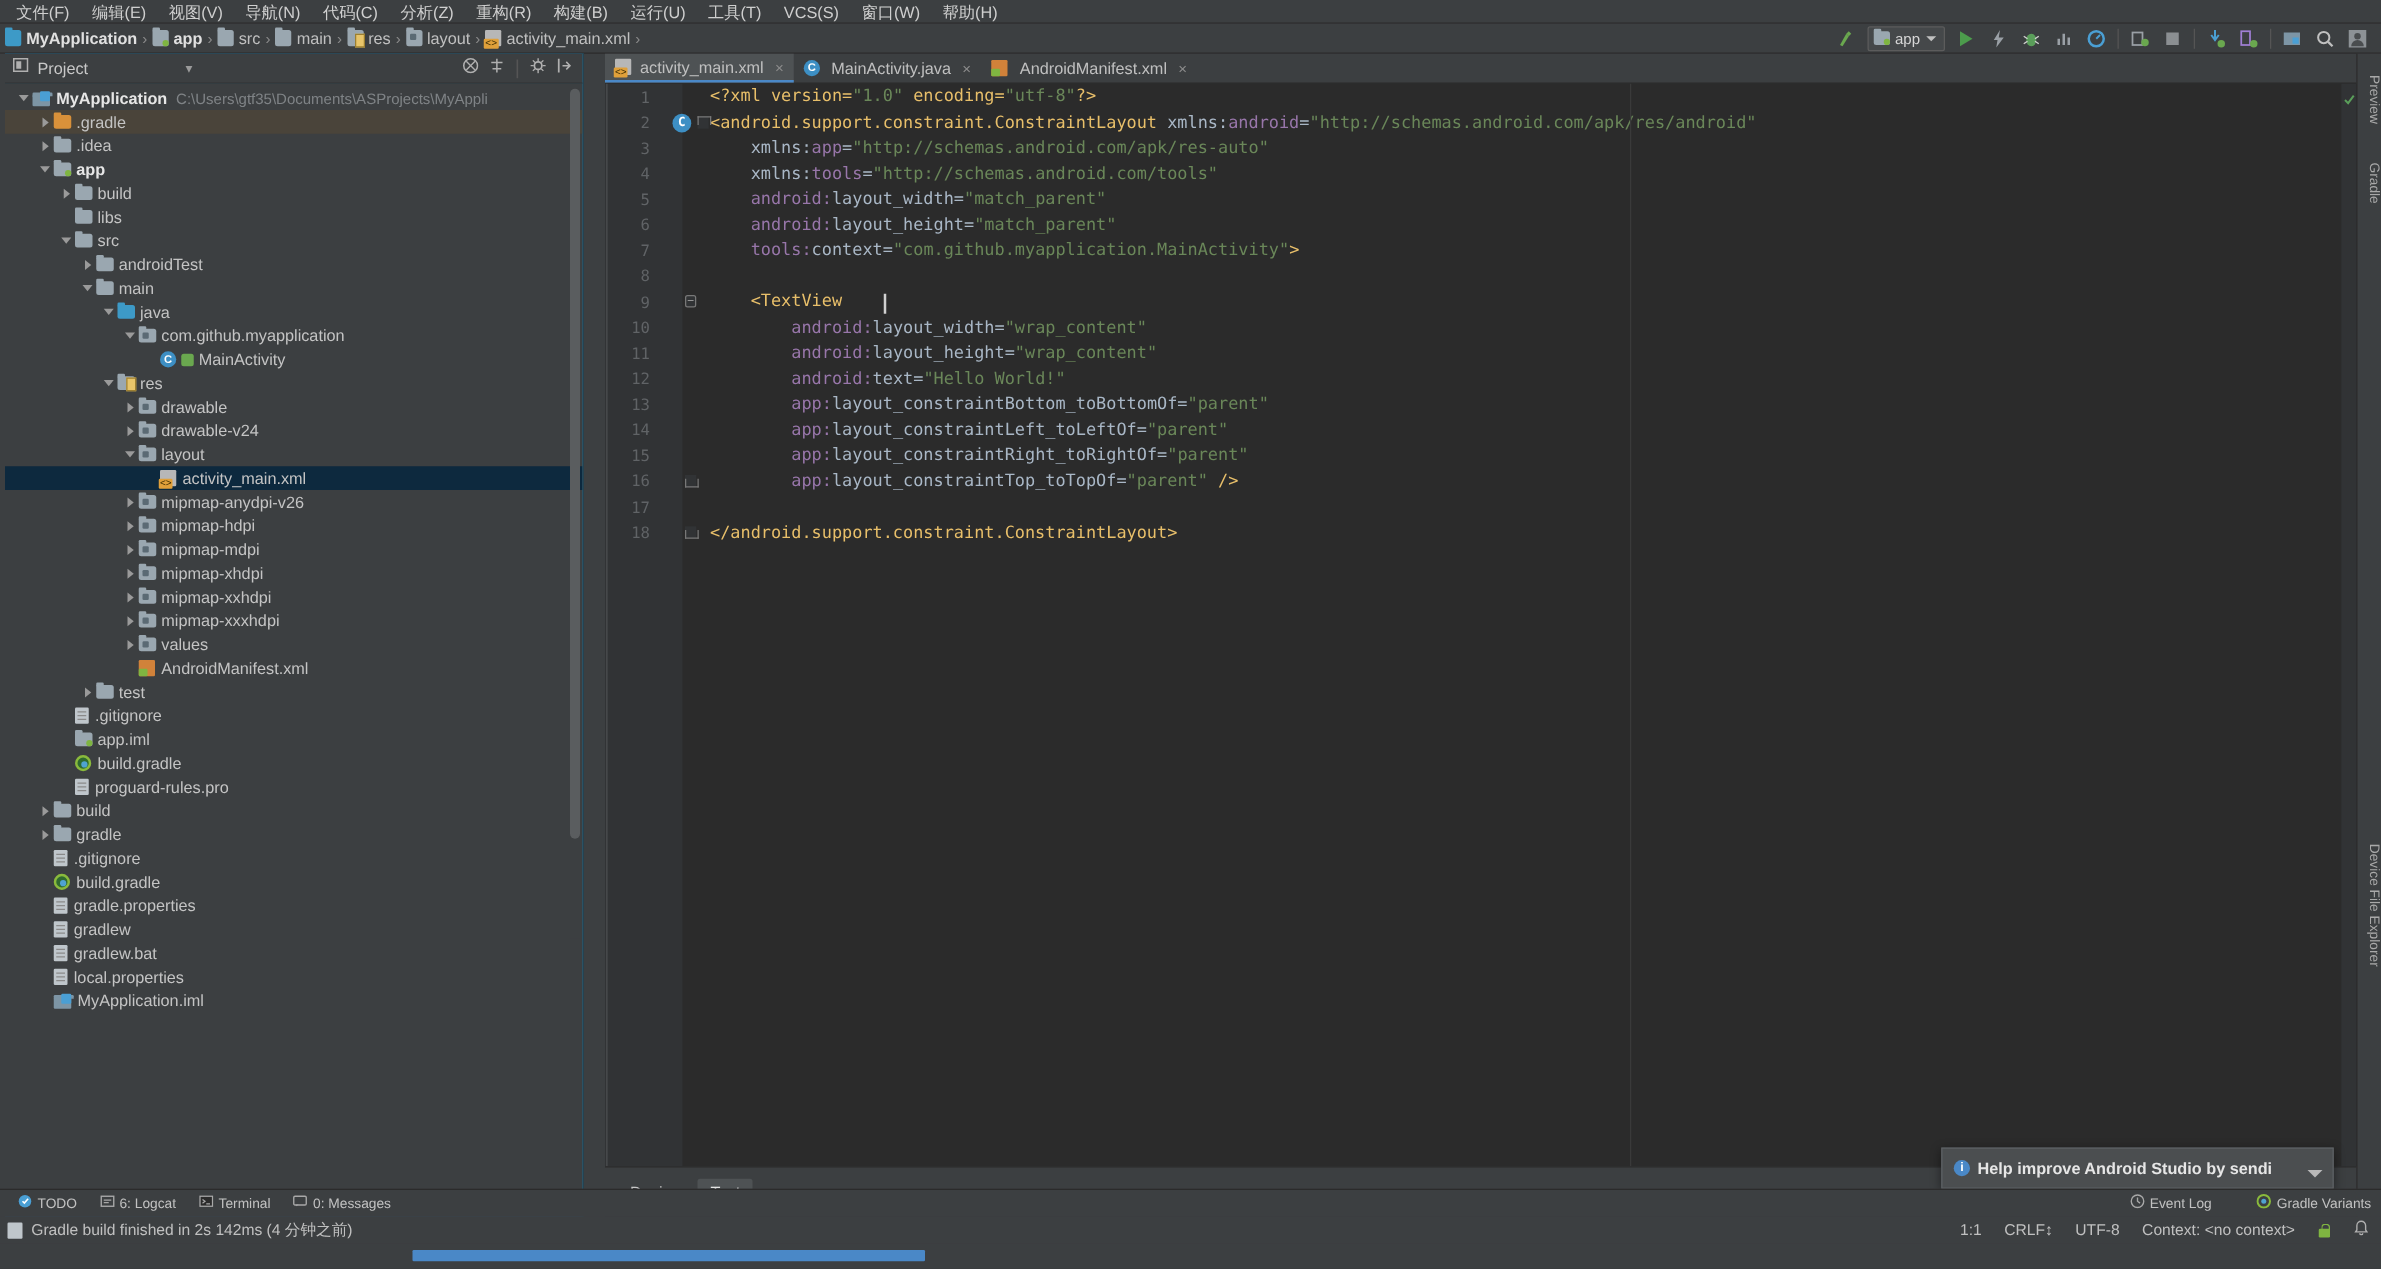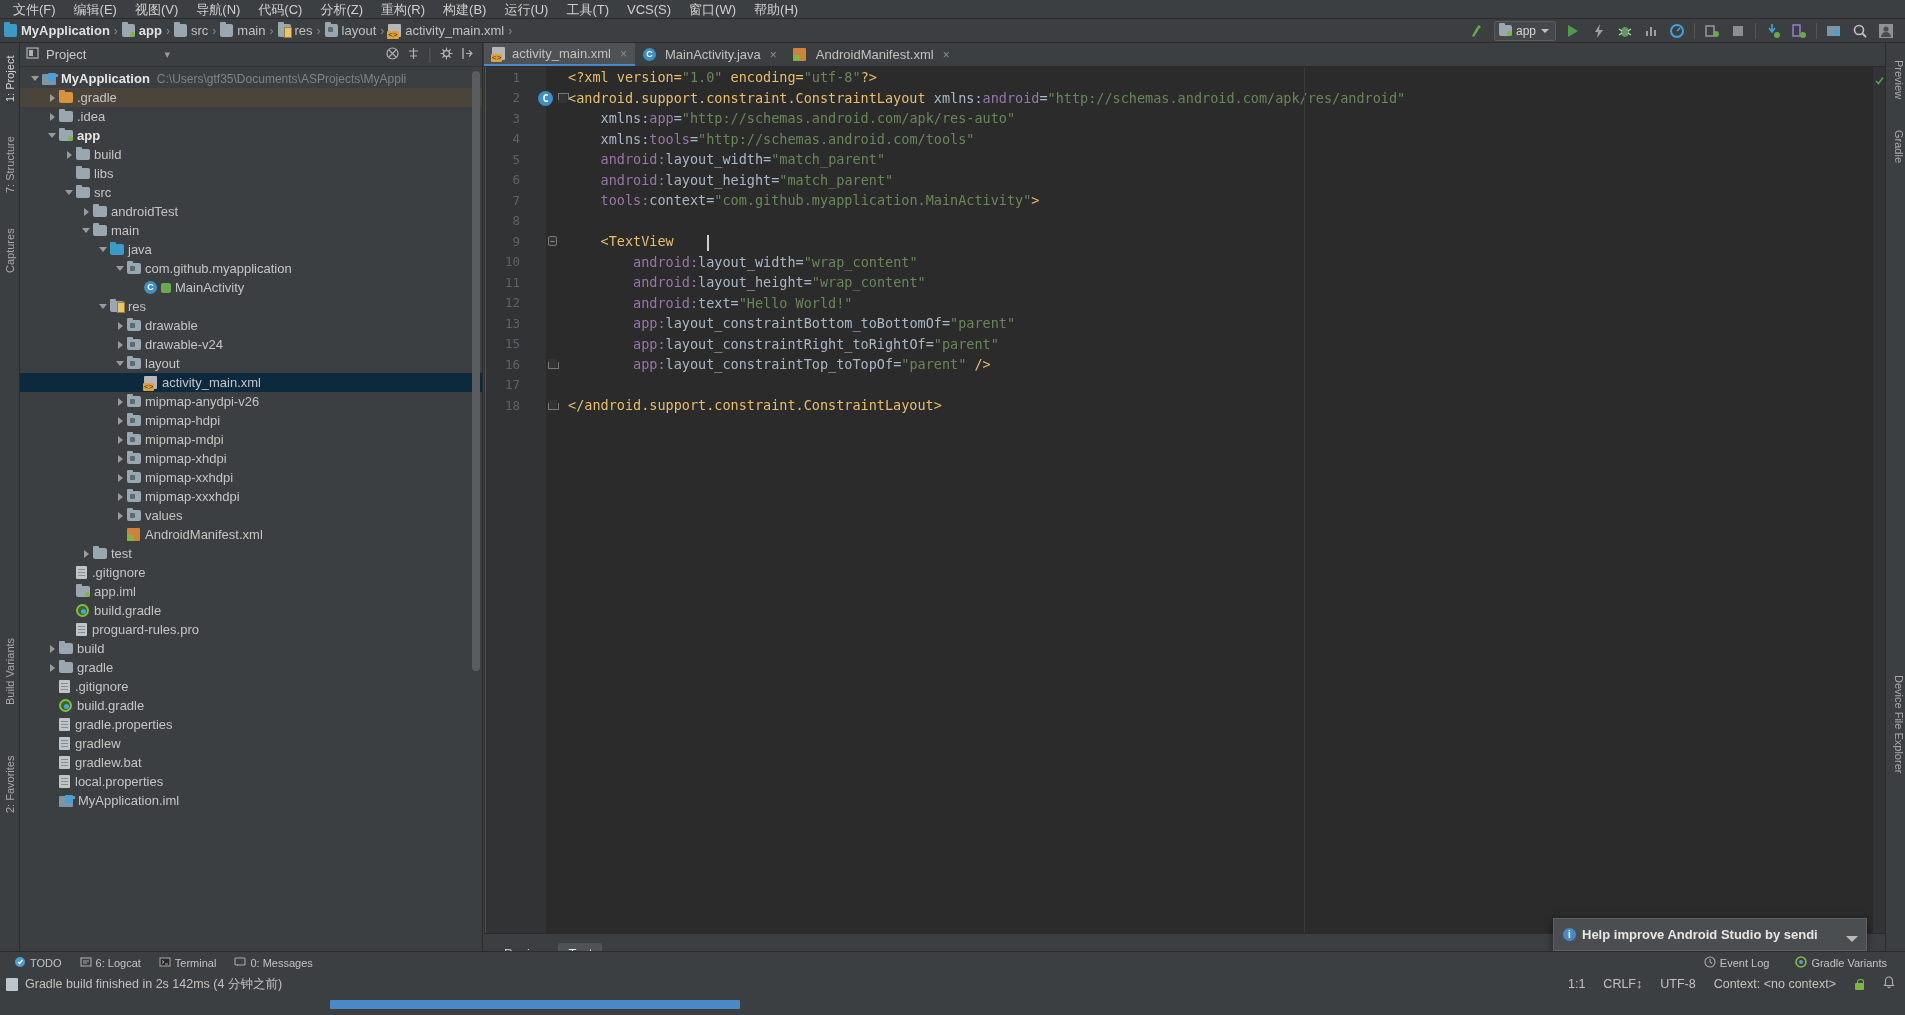--- a/index.html
+++ b/index.html
@@ -95,21 +95,21 @@
     background: #3c3f41; border-left: 1px solid #2b2b2b;
   }
   .rrail-label {
     position: absolute; right: 0; writing-mode: vertical-rl;
     font-size: 11px; color: #a9a9a9; white-space: nowrap;
     width: 20px; text-align: center;
   }
 
   
   .proj-panel {
-    position: absolute; left: 20px; top: 43px; width: 463px; height: 930px;
+    position: absolute; left: 4px; top: 43px; width: 463px; height: 930px;
     background: #0ea5e9; border-right: 1px solid #2b2b2b;
   }
   .proj-head {
     height: 24px; display: flex; align-items: center;
     background: #3c3f41; padding-left: 6px; border-bottom: 1px solid #313335;
   }
   .proj-title { font-size: 13px; color: #c8c8c8; margin-left: 6px; }
   .proj-head-actions { margin-left: auto; display: flex; align-items: center; gap: 8px; padding-right: 8px; }
   .tree {
     position: absolute; top: 24px; left: 0; right: 0; bottom: 0;
@@ -256,21 +256,21 @@
     border-top:6px solid #b9b9b9;border-left:6px solid transparent;border-right:6px solid transparent;
   }
 
   
   .bottombar {
     position: absolute; left: 0; bottom: 42px; width: 1905px; height: 22px;
     background: #3c3f41; display: flex; align-items: center;
     border-top: 1px solid #2b2b2b; padding-left: 6px; gap: 2px;
   }
   .bbtn { font-size: 11px; color: #c2c2c2; display:flex; align-items:center; gap:4px; padding: 0 8px; }
-  .bright { margin-left:auto; display:flex; align-items:center; gap:10px; padding-right:10px; }
+  .bright { margin-left:auto; display:flex; align-items:center; gap:20px; padding-right:0; }
 
   
   .statusbar {
     position: absolute; left: 0; bottom: 20px; width: 1905px; height: 22px;
     background: #3c3f41; display: flex; align-items: center;
     padding-left: 6px; font-size: 12.5px; color: #c0c0c0;
   }
   .status-right { margin-left:auto; display:flex; align-items:center; gap:18px; padding-right:10px;text-align:right; }
 
   .progressbar {
@@ -932,20 +932,25 @@
             <span class="lnum">12</span>
             <span class="gmark"></span>
             <span class="ctext"><span class="s-attr">        android:</span><span class="s-plain">text</span><span class="s-plain">=</span><span class="s-val">"Hello World!"</span></span>
           </div>
           <div class="cline">
             <span class="lnum">13</span>
             <span class="gmark"></span>
             <span class="ctext"><span class="s-attr">        app:</span><span class="s-plain">layout_constraintBottom_toBottomOf</span><span class="s-plain">=</span><span class="s-val">"parent"</span></span>
           </div>
           <div class="cline">
+            <span class="lnum">14</span>
+            <span class="gmark"></span>
+            <span class="ctext"><span class="s-attr">        app:</span><span class="s-plain">layout_constraintLeft_toLeftOf</span><span class="s-plain">=</span><span class="s-val">"parent"</span></span>
+          </div>
+          <div class="cline">
             <span class="lnum">15</span>
             <span class="gmark"></span>
             <span class="ctext"><span class="s-attr">        app:</span><span class="s-plain">layout_constraintRight_toRightOf</span><span class="s-plain">=</span><span class="s-val">"parent"</span></span>
           </div>
           <div class="cline">
             <span class="lnum">16</span>
             <span class="gmark">
               <span class="fold tri" style="left:24px;transform:scaleY(-1);"></span>
             </span>
             <span class="ctext"><span class="s-attr">        app:</span><span class="s-plain">layout_constraintTop_toTopOf</span><span class="s-plain">=</span><span class="s-val">"parent"</span><span class="s-tag"> /&gt;</span></span>

